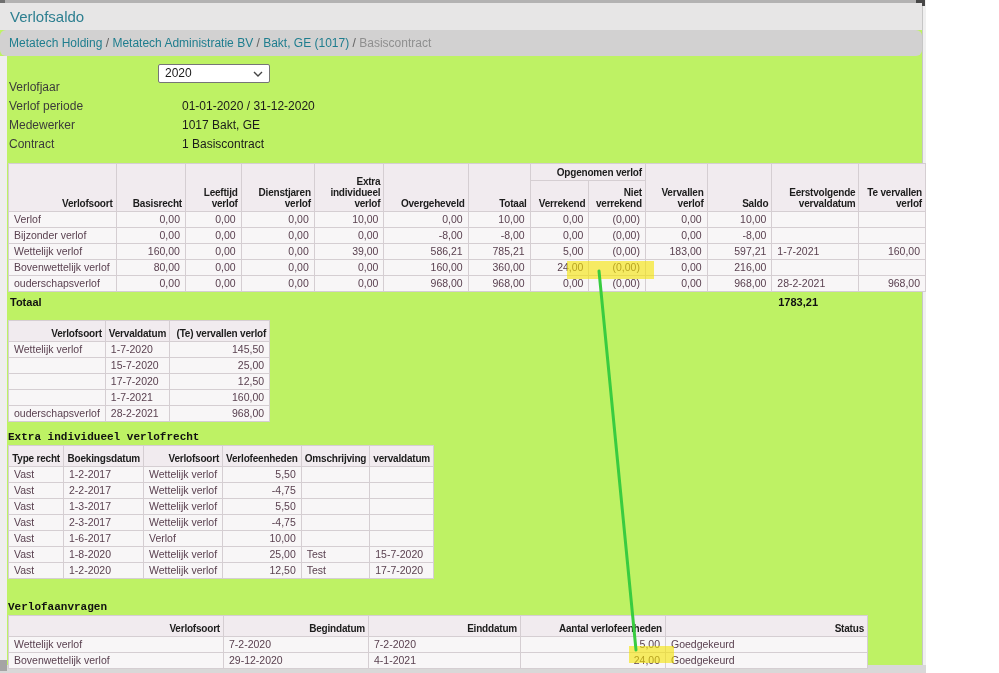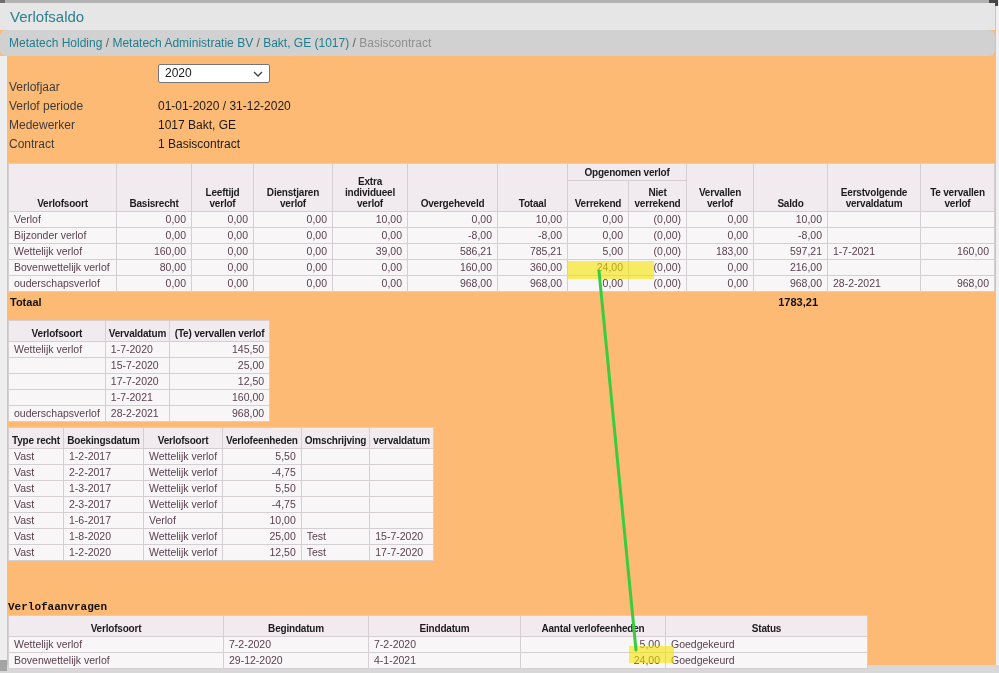--- a/index.html
+++ b/index.html
@@ -1,16 +1,16 @@
 <!DOCTYPE html>
 <html style="--accent: #1e7d8e; --title: #2d7f90;"><head>
 <meta charset="utf-8">
 <style>
   html,body{margin:0;padding:0;background:#fff;}
-  .page{position:relative;width:999px;height:673px;background:#fdba74;overflow:hidden;
+  .page{position:relative;width:926px;height:673px;background:#bef264;overflow:hidden;
         font-family:"Liberation Sans",sans-serif;-webkit-font-smoothing:antialiased;}
 
   
   .edge-top{position:absolute;top:0;left:0;right:0;height:3px;background:#b3b2b2;}
   .corner-tl{position:absolute;top:0;left:0;width:5px;height:9px;background:#6f6f6f;}
   .corner-tr{position:absolute;top:0;right:1px;width:9px;height:6px;background:#474747;}
   .edge-right{position:absolute;top:0;right:3px;width:1px;bottom:8px;background:#c6c6c6;}
   .right-gutter{position:absolute;top:0;right:0;width:3px;bottom:0;background:#f0f0f0;}
   .left-gutter{position:absolute;top:56px;left:0;width:7px;bottom:8px;background:#efeeee;}
   .bottom-bar{position:absolute;left:0;right:0;bottom:0;height:8px;background:#d9d8d8;}
@@ -22,30 +22,30 @@
   .breadcrumb{position:absolute;top:30px;left:0;right:4px;height:26px;background:#d2d1d1;
               line-height:26px;padding-left:9px;font-size:12px;white-space:nowrap;border-radius:6px;}
   .bc-link{color:var(--accent,#1e7d8e);cursor:pointer;}
   .bc-sep{color:#5f5f5f;}
   .bc-current{color:#8f8f8f;}
 
   
   .form{position:absolute;top:63px;left:9px;font-size:12px;color:#1a1a1a;}
   .form-row{height:19px;line-height:19px;position:relative;white-space:nowrap;}
   .form-label{display:inline-block;width:149px;color:#3b3b3b;margin-top:15px;}
-  .form-value{color:#1a1a1a;}
+  .form-value{color:#1a1a1a;margin-left:24px;}
   .select{position:relative;display:inline-block;vertical-align:top;margin-top:1px;width:110px;height:17px;
           border:1px solid #767676;border-radius:2px;background:#fff;line-height:17px;cursor:default;}
   .select > span{padding-left:6px;font-size:12px;color:#1a1a1a;}
   .select .chev{position:absolute;right:6px;top:6px;}
 
   
   table{border-collapse:collapse;table-layout:fixed;background:#f8f6f7;border:1px solid #c3bbc0;}
   th,td{border:1px solid #d5ced2;overflow:hidden;}
-  th{background:#f1ebef;color:#1c1c1c;font-weight:700;text-align:center;vertical-align:bottom;
+  th{background:#f1ebef;color:#1c1c1c;font-weight:700;text-align:right;vertical-align:bottom;
      font-size:10px;padding:2px 3px;letter-spacing:-0.2px;}
   td{font-size:10.5px;color:#5a4150;padding:0 5px;line-height:15px;white-space:nowrap;}
   tbody tr{height:16px;}
   td.num{text-align:right;}
 
   .balance-table{position:absolute;top:163px;left:8px;}
   .balance-table thead tr.group-row{height:17px;}
   .balance-table thead tr.sub-row{height:31px;}
   .balance-table th{white-space:normal;}
   .balance-table th.group{vertical-align:middle;}
@@ -54,21 +54,21 @@
 
   .total-row{position:absolute;top:294px;left:8px;width:986px;height:16px;
              font-size:11px;font-weight:700;color:#111;}
   .total-row .t-label{position:absolute;left:2px;top:0;line-height:16px;}
   .total-row .t-value{position:absolute;right:176px;top:0;line-height:16px;}
 
   .expiry-table{position:absolute;top:320px;left:8px;}
   .section-title{position:absolute;left:8px;font-size:11px;font-weight:700;color:#111;white-space:nowrap;font-family:Liberation Mono, monospace;}
   .st-extra{top:431px;}
   .st-requests{top:601px;}
-  .extra-table{position:absolute;top:427px;left:8px;}
+  .extra-table{position:absolute;top:445px;left:8px;}
   .requests-table{position:absolute;top:615px;left:8px;}
 
   .overlay{position:absolute;top:0;left:0;pointer-events:none;z-index:50;}
 </style>
 </head>
 <body>
 
 <div class="page">
 
   <div class="edge-top"></div>

